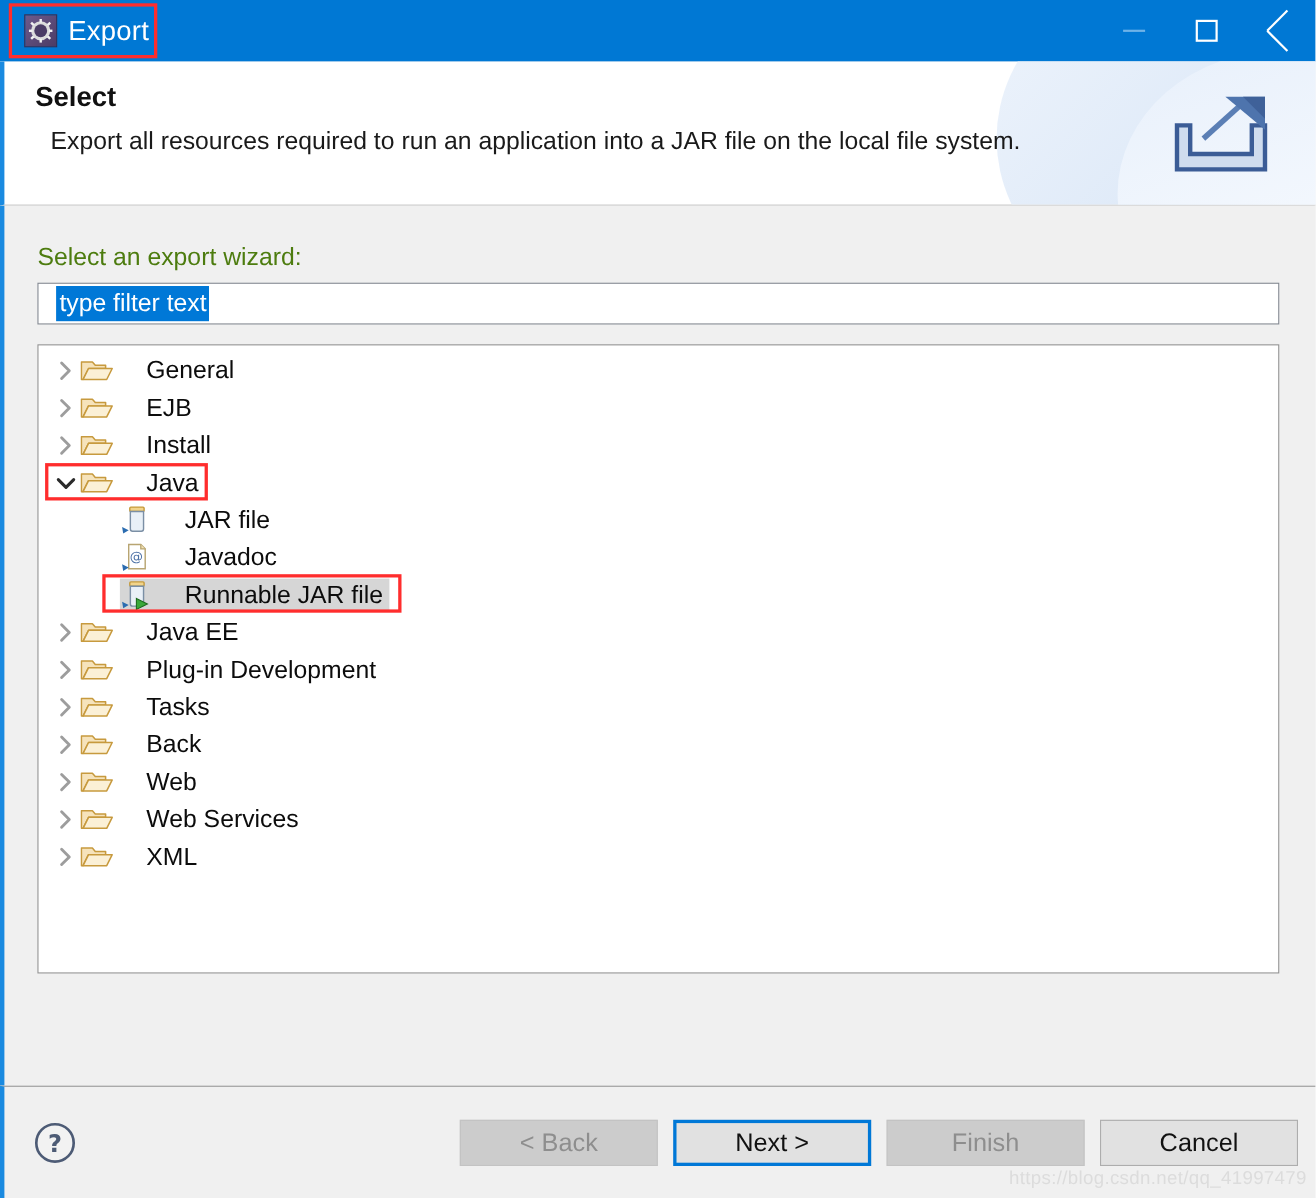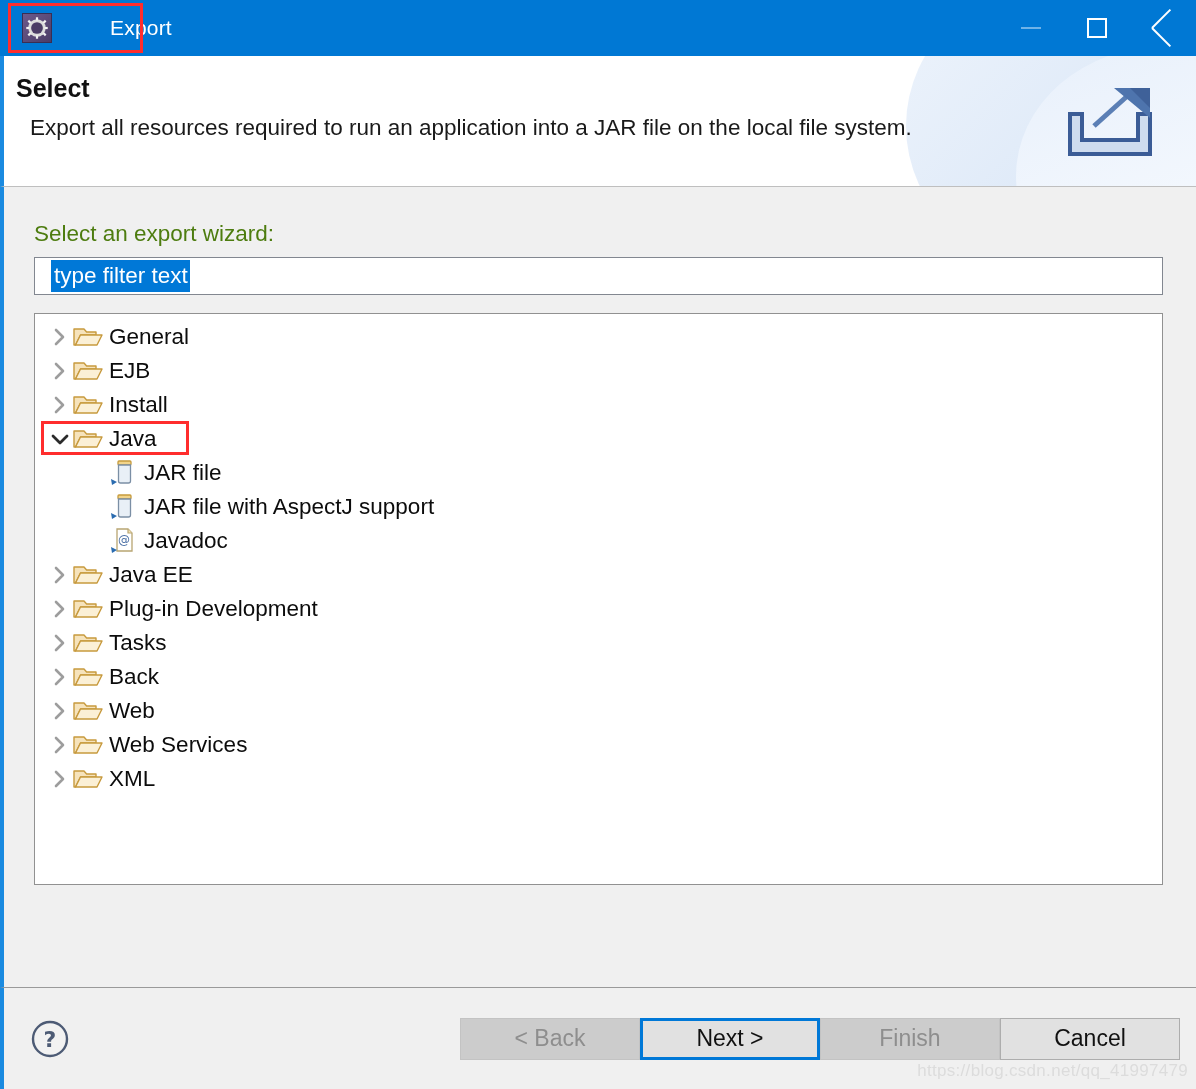--- a/index.html
+++ b/index.html
@@ -38,24 +38,23 @@
     display: flex; align-items: center; justify-content: center;
     margin-right: 10px;
     flex: 0 0 30px;
   }
   .gear {
     width: 22px; height: 22px;
     position: relative;
   }
   .title-text {
     color: #ffffff;
-    font-size: 21px;
+    font-size: 25px;
     letter-spacing: 0.2px;
     white-space: nowrap;
-    margin-left: 48px;
   }
   .title-redbox {
     position: absolute;
     left: 8px; top: 3px;
     width: 135px; height: 50px;
     border: 3px solid #ff2d2d;
     pointer-events: none;
   }
   .win-buttons {
     margin-left: auto;
@@ -89,21 +88,21 @@
     width: 330px; height: 300px;
     border-radius: 50%;
     background: linear-gradient(135deg, #eef4fc 0%, #dfeaf8 55%, #ffffff 100%);
   }
   .banner-swoosh2 {
     position: absolute; right: -120px; top: -10px;
     width: 300px; height: 260px;
     border-radius: 50%;
     background: linear-gradient(160deg, #e8f0fb 0%, #f5f9fe 70%, #ffffff 100%);
   }
-  .banner-inner { position: relative; z-index: 2; padding: 18px 0 0 8px; }
+  .banner-inner { position: relative; z-index: 2; padding: 18px 0 0 24px; }
   .banner-title {
     font-size: 25px; font-weight: bold; color: #111111;
     margin: 0 0 12px 4px;
   }
   .banner-desc {
     font-size: 22.5px; color: #1a1a1a;
     margin-left: 18px;
   }
   .export-icon {
     position: absolute; right: 38px; top: 28px; z-index: 3;
@@ -171,21 +170,21 @@
   .chev svg { display: block; }
   .folder {
     width: 30px; flex: 0 0 30px; height: 24px;
     margin-right: 5px;
     position: relative;
   }
   .jar {
     width: 30px; flex: 0 0 30px; height: 28px;
     margin-right: 4px; position: relative;
   }
-  .label { padding-left: 1px; }
+  .label { padding-left: 1px; margin-left: 24px; }
 
   .redbox {
     position: absolute;
     border: 3px solid #ff2d2d;
     pointer-events: none;
     z-index: 6;
   }
 
   
   .btnbar {
@@ -194,21 +193,21 @@
     border-left: 4px solid #1a8ae0;
     background: #f0f0f0;
     display: flex; align-items: center;
     position: relative;
     padding: 0 16px 0 26px;
   }
   .help-btn {
     width: 40px; height: 40px;
     display: flex; align-items: center; justify-content: center;
   }
-  .btn-group { margin-left: auto; display: flex; align-items: center; }
+  .btn-group { margin-left: auto; display: flex; align-items: center; gap: 14px; }
   .btn {
     width: 180px; height: 42px;
     display: flex; align-items: center; justify-content: center;
     font-size: 23px;
     border: 1px solid #adadad;
     background: #cccccc;
     color: #111111;
   }
   .btn.disabled { color: #8e8e8e; background: #cccccc; border-color: #c3c3c3; }
   .btn.focus {
@@ -358,47 +357,49 @@
             <svg width="30" height="28" viewBox="0 0 30 28">
                 <rect x="9" y="2" width="13" height="4" rx="1" fill="#f2d48a" stroke="#c69b3c" stroke-width="1.3"></rect>
                 <path d="M9.5 6 H21.5 V22 a2 2 0 0 1 -2 2 H11.5 a2 2 0 0 1 -2 -2 Z" fill="#e9f0f7" stroke="#7b8fa5" stroke-width="1.3"></path>
                 <path d="M2 20 L8 23 L3 26 Z" fill="#2b6cb0"></path>
               </svg>
           </span>
           <span class="label">JAR file</span>
         </span>
       </div>
 
-      <div class="row child">
-        <span class="rowhit">
-          <span class="jar">
-            <svg width="30" height="28" viewBox="0 0 30 28">
-                <rect x="9" y="2" width="13" height="4" rx="1" fill="#f2d48a" stroke="#c69b3c" stroke-width="1.3"></rect>
-                <path d="M9.5 6 H21.5 V22 a2 2 0 0 1 -2 2 H11.5 a2 2 0 0 1 -2 -2 Z" fill="#e9f0f7" stroke="#7b8fa5" stroke-width="1.3"></path>
-                <path d="M2 20 L8 23 L3 26 Z" fill="#2b6cb0"></path>
-              </svg>
-          </span>
-          <span class="label">JAR file with AspectJ support</span>
-        </span>
-      </div>
 
       <div class="row child">
         <span class="rowhit">
           <span class="jar">
             <svg width="30" height="28" viewBox="0 0 30 28">
                 <path d="M8 2 H19 L23 6 V24 H8 Z" fill="#ffffff" stroke="#b8a572" stroke-width="1.3"></path>
                 <path d="M19 2 V6 H23" fill="#f3e2b5" stroke="#b8a572" stroke-width="1.2"></path>
                 <text x="9" y="17" font-family="DejaVu Sans" font-size="12" fill="#4a6fa5">@</text>
                 <path d="M2 20 L8 23 L3 26 Z" fill="#2b6cb0"></path>
               </svg>
           </span>
           <span class="label">Javadoc</span>
         </span>
       </div>
 
+      <div class="row child selected">
+        <span class="rowhit">
+          <span class="jar">
+            <svg width="30" height="28" viewBox="0 0 30 28">
+                <rect x="9" y="2" width="13" height="4" rx="1" fill="#f2d48a" stroke="#c69b3c" stroke-width="1.3"></rect>
+                <path d="M9.5 6 H21.5 V22 a2 2 0 0 1 -2 2 H11.5 a2 2 0 0 1 -2 -2 Z" fill="#e9f0f7" stroke="#7b8fa5" stroke-width="1.3"></path>
+                <path d="M15 17 L25 22 L15 27 Z" fill="#3aa83a" stroke="#1d6b1d" stroke-width="1"></path>
+                <path d="M2 20 L8 23 L3 26 Z" fill="#2b6cb0"></path>
+              </svg>
+          </span>
+          <span class="label">Runnable JAR file</span>
+        </span>
+        <span class="redbox" style="left:58px; top:-2px; width:272px; height:35px;"></span>
+      </div>
 
       <div class="row">
         <span class="chev">
           <svg width="14" height="18" viewBox="0 0 14 18">
               <path d="M3 2 L10 9 L3 16" fill="none" stroke="#9d9d9d" stroke-width="2.6" stroke-linecap="round" stroke-linejoin="round"></path>
             </svg>
         </span>
         <span class="folder">
           <svg width="30" height="24" viewBox="0 0 30 24">
               <path d="M1 4 H11 L13.6 7 H23 V10 H7.5 L2.5 20 H1 Z" fill="#f6e3bb" stroke="#c79a3e" stroke-width="1.4" stroke-linejoin="round"></path>

